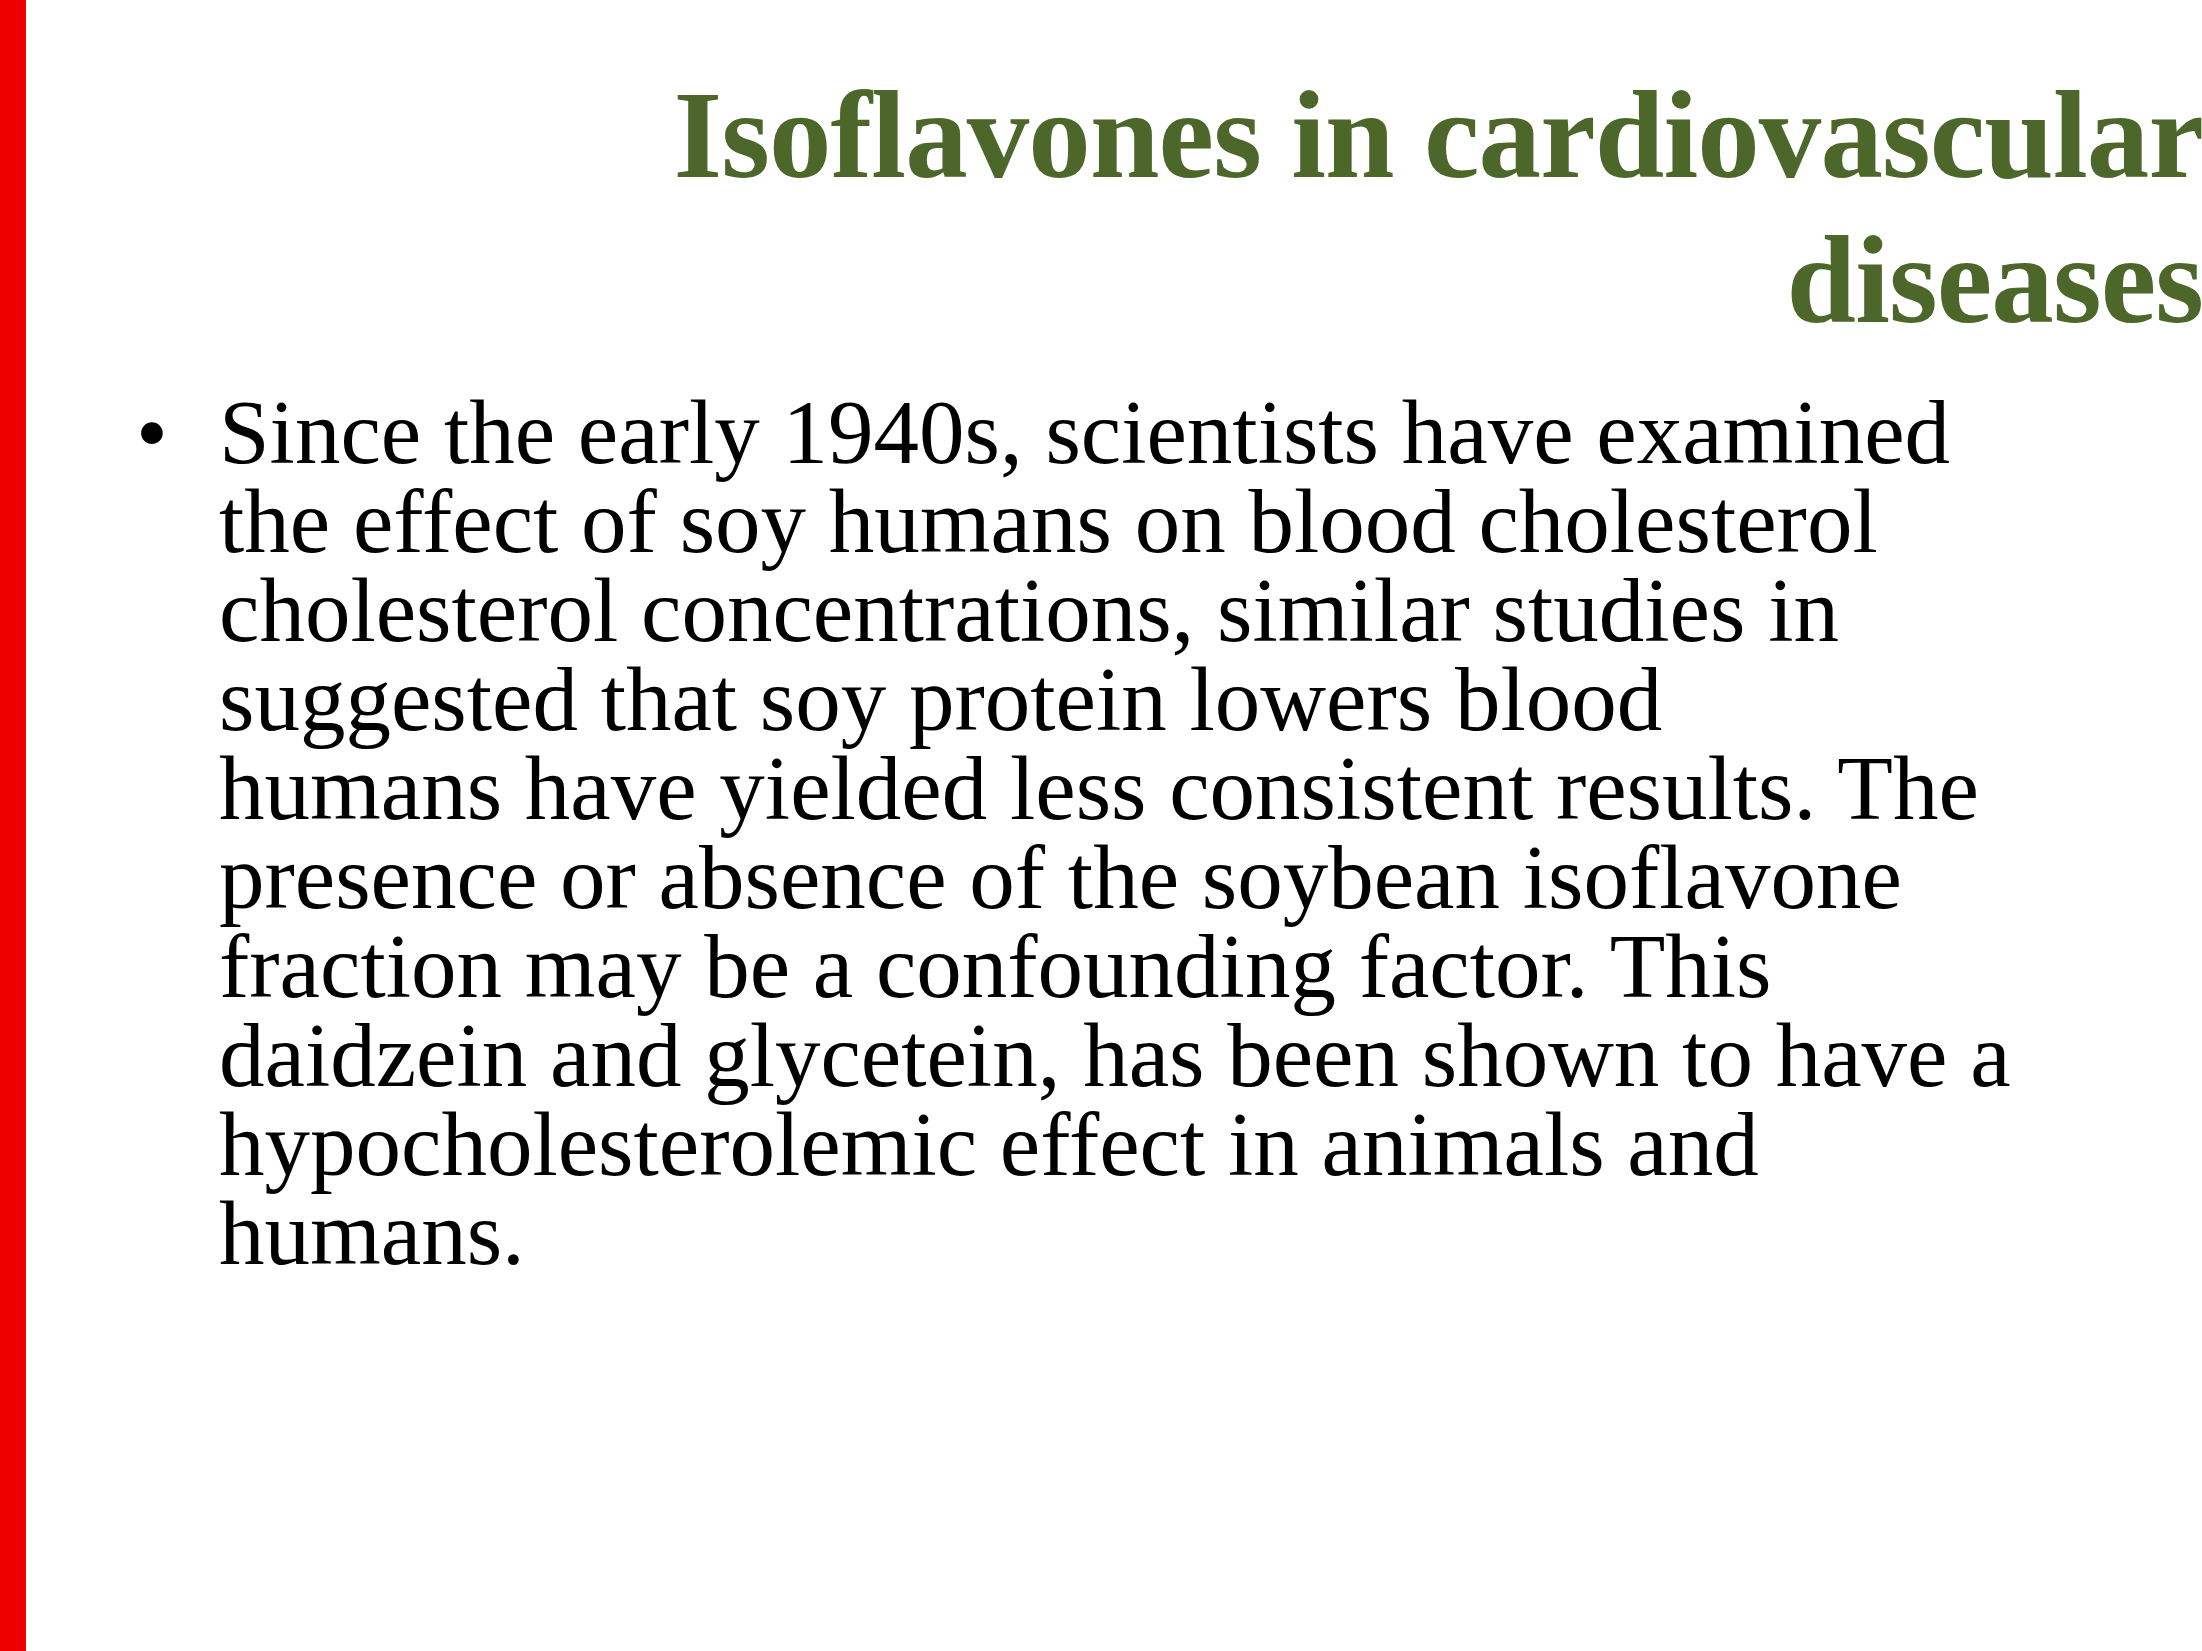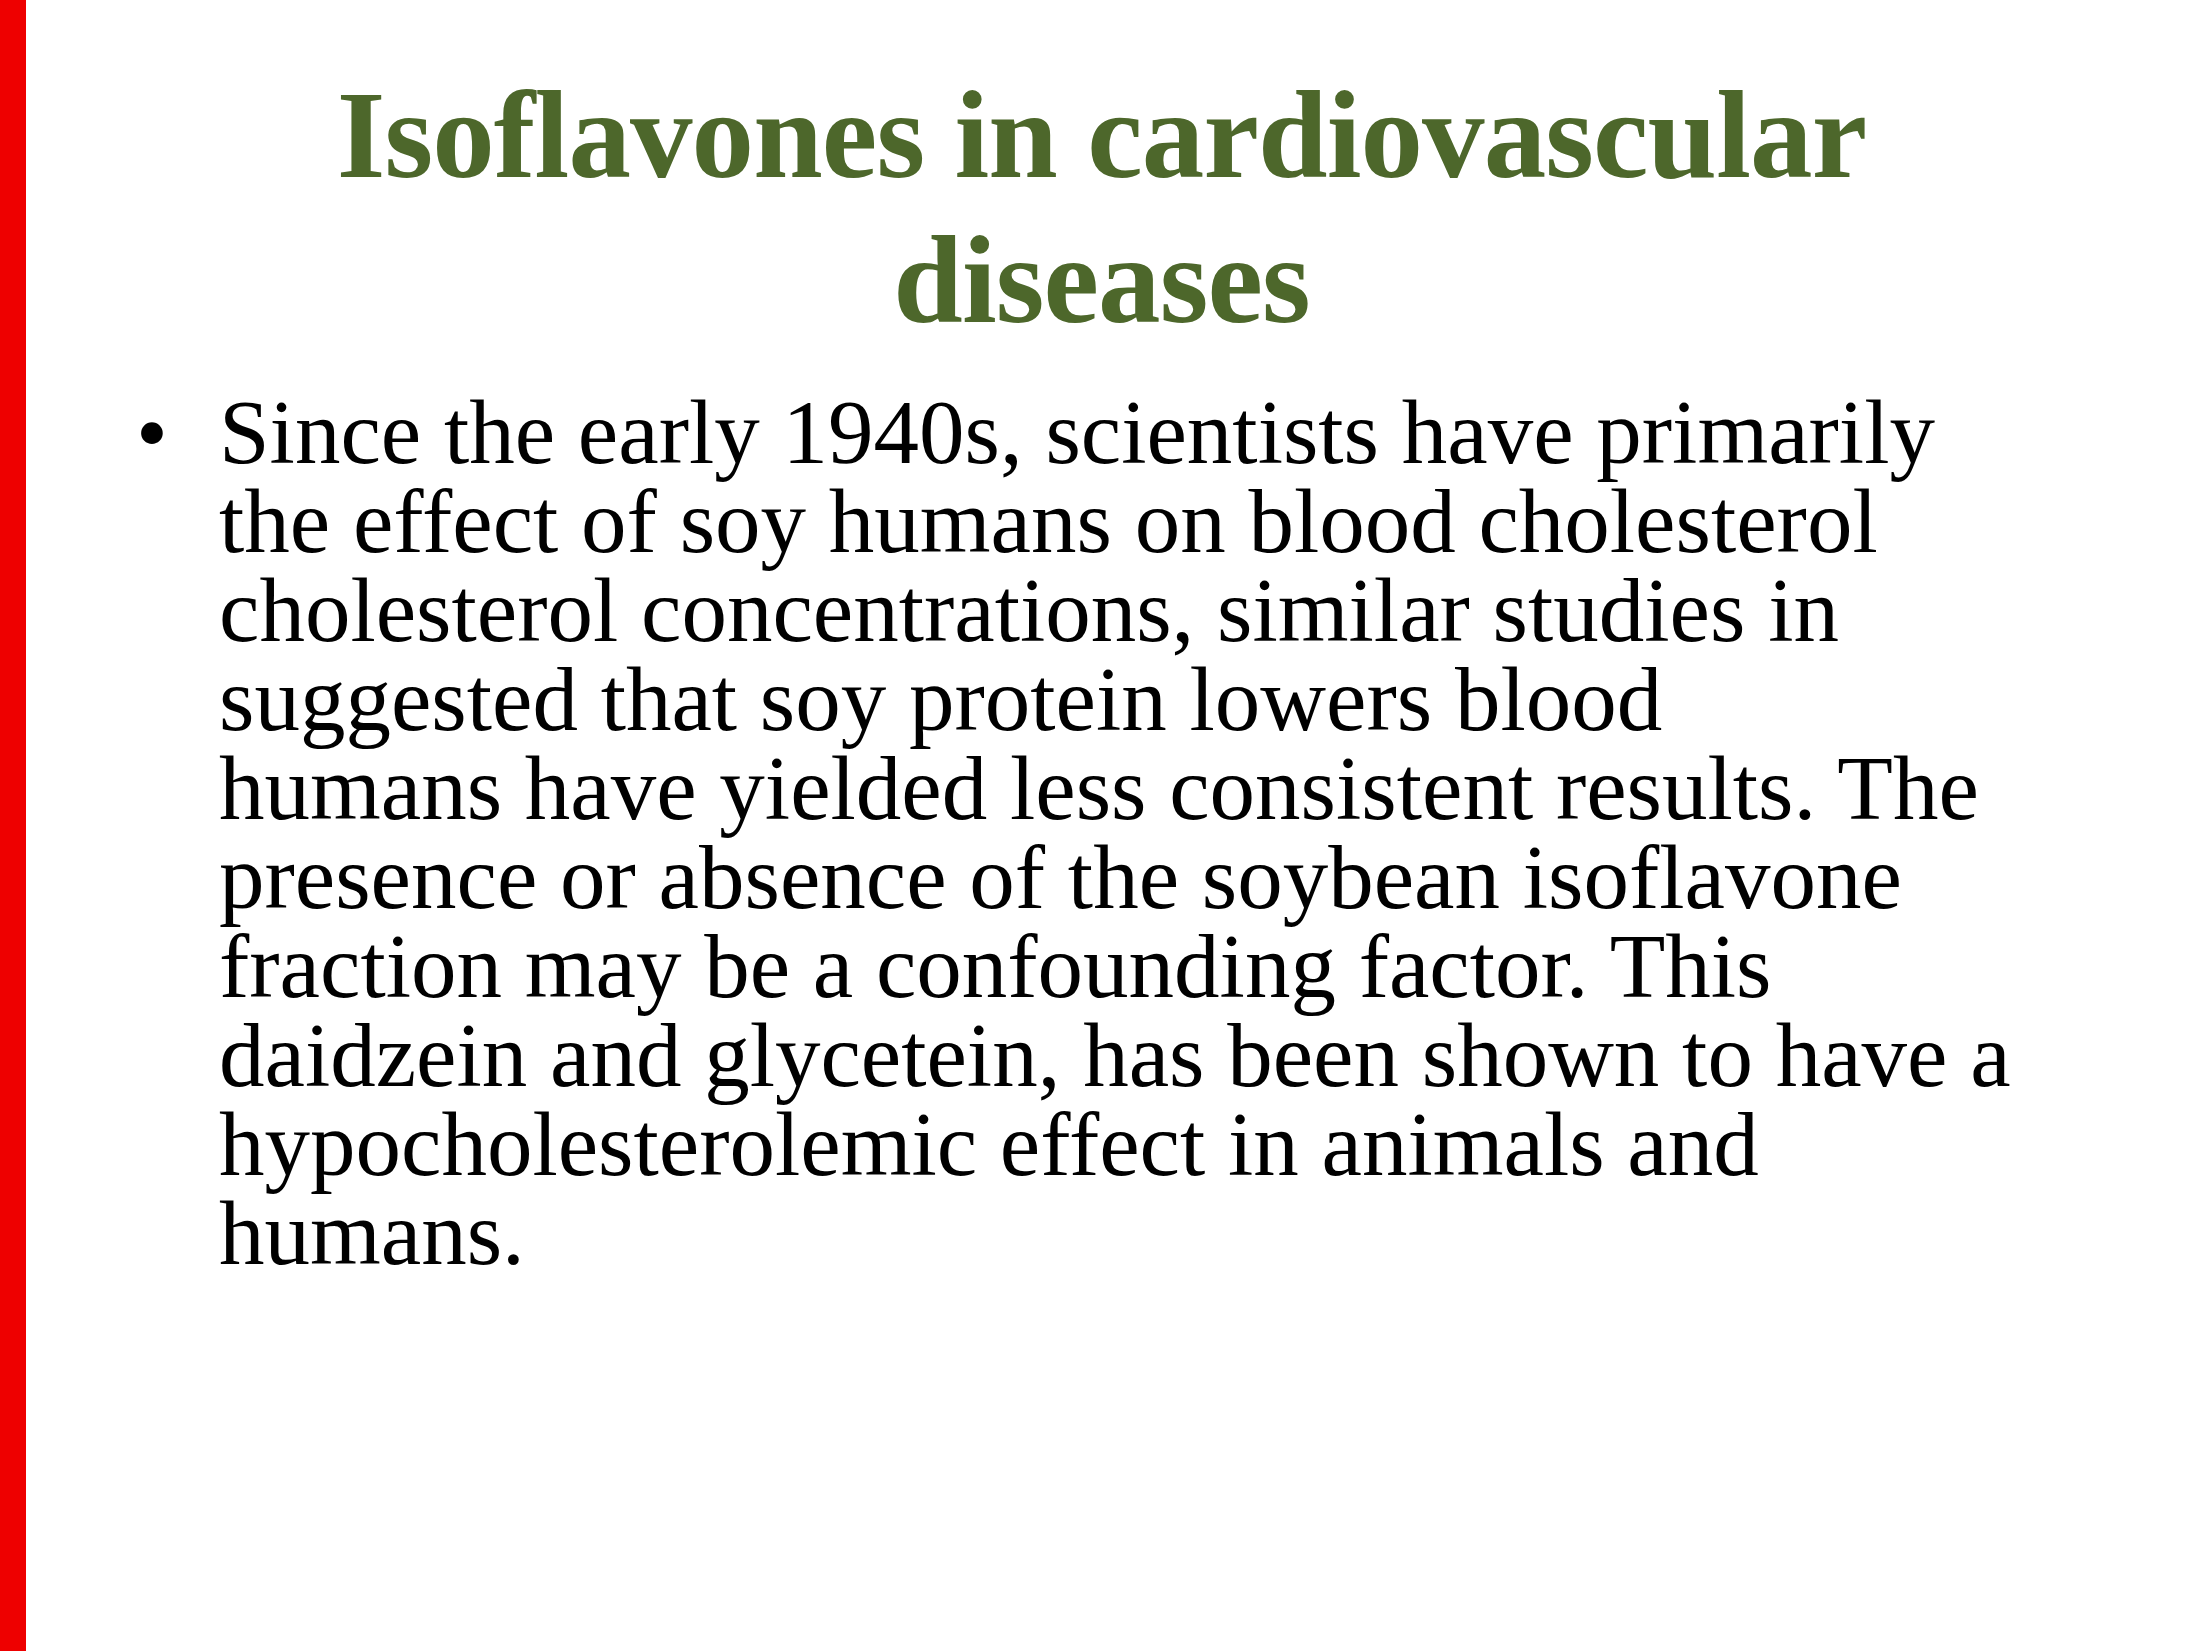--- a/index.html
+++ b/index.html
@@ -24,21 +24,21 @@
     position: absolute;
     left: 0; top: 63px;
     width: 2203px;
     text-align: center;
     color: var(--title-color, #4d672b);
     font-weight: bold;
     font-size: 125px;
     line-height: 145px;
     letter-spacing: -0.9px;
   }
-  .title-line { white-space: nowrap; }
+  .title-line { white-space: nowrap; text-align: right; }
   .bullet-marker {
     position: absolute;
     left: 136px; top: 388px;
     color: var(--text-color, #000000);
     font-size: 91px;
     line-height: 89px;
   }
   .body-text {
     position: absolute;
     left: 219px; top: 388px;
@@ -57,21 +57,21 @@
   <div class="accent-bar"></div>
 
   <div class="slide-title">
     <div class="title-line">Isoflavones in cardiovascular</div>
     <div class="title-line">diseases</div>
   </div>
 
   <div class="bullet-marker">•</div>
 
   <div class="body-text">
-    <div class="body-line">Since the early 1940s, scientists have primarily</div>
+    <div class="body-line">Since the early 1940s, scientists have examined</div>
     <div class="body-line">the effect of soy humans on blood cholesterol</div>
     <div class="body-line">cholesterol concentrations, similar studies in</div>
     <div class="body-line">suggested that soy protein lowers blood</div>
     <div class="body-line">humans have yielded less consistent results. The</div>
     <div class="body-line">presence or absence of the soybean isoflavone</div>
     <div class="body-line">fraction may be a confounding factor. This</div>
     <div class="body-line">daidzein and glycetein, has been shown to have a</div>
     <div class="body-line">hypocholesterolemic effect in animals and</div>
     <div class="body-line">humans.</div>
   </div>

